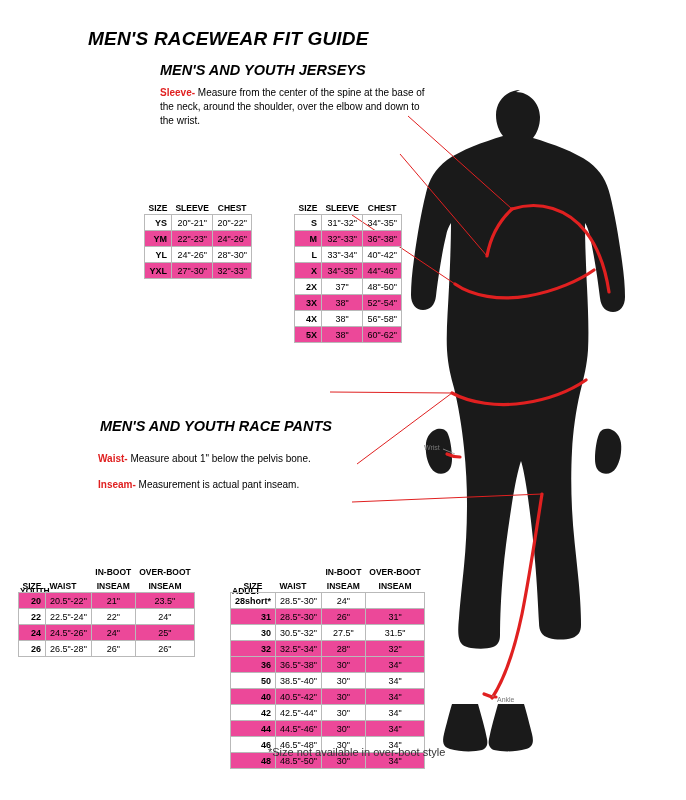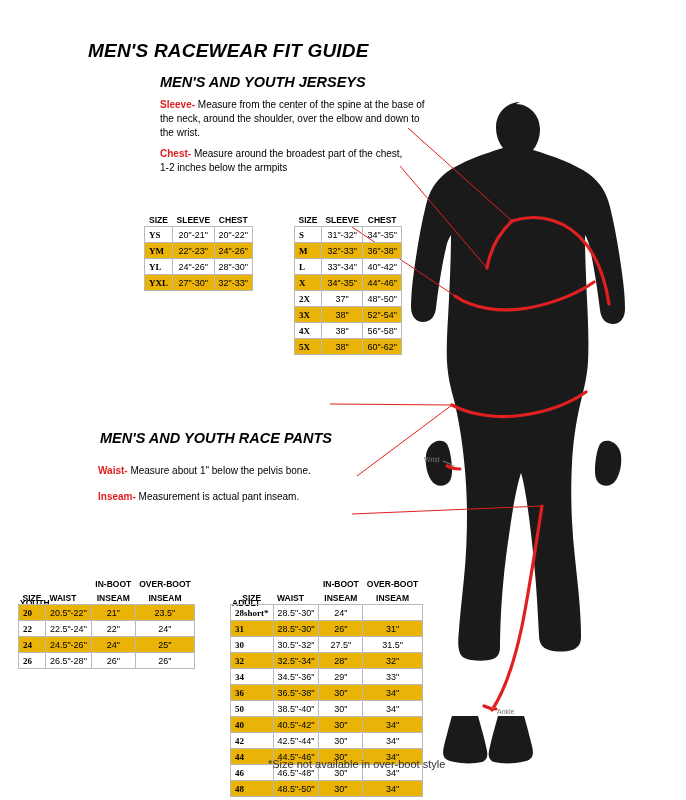--- a/index.html
+++ b/index.html
@@ -10,21 +10,21 @@
   body {
     width: 686px;
     height: 800px;
     position: relative;
     font-family: "Liberation Sans", sans-serif;
     color: #000;
     overflow: hidden;
   }
   .page {
     position: absolute;
-    left: 0; top: 16px;
+    left: 0; top: 4px;
     width: 686px;
     height: 784px;
   }
   
   .main-title {
     position: absolute;
     left: 88px;
     top: 24px;
     font-size: 19px;
     font-weight: bold;
@@ -74,22 +74,22 @@
     font-weight: bold;
     font-size: 8.5px;
     border: none;
     background: transparent;
     padding-bottom: 1px;
     text-align: center;
   }
   .tbl .hdr td.lbl {
     text-align: left;
   }
-  .tbl tr.shade td { background: #eab308; }
-  .tbl td.sz { font-weight: bold; text-align: left; font-family: Liberation Serif, serif; }
+  .tbl tr.shade td { background: #ec4899; }
+  .tbl td.sz { font-weight: bold; text-align: right; }
   .group-label {
     position: absolute;
     font-size: 8.5px;
     font-weight: bold;
     margin-top: 42px;
   }
 
   #youth-jersey-tbl { left: 144px; top: 196px; }
   #adult-jersey-tbl { left: 294px; top: 196px; }
   #youth-pants-tbl  { left: 18px;  top: 560px; }
@@ -217,23 +217,20 @@
   <div class="callout-label" id="wrist-lbl">Wrist</div>
   <div class="callout-label" id="ankle-lbl">Ankle</div>
 
   <div class="main-title">MEN'S RACEWEAR FIT GUIDE</div>
   <div class="section-title" id="jersey-title">MEN'S AND YOUTH JERSEYS</div>
   <div class="section-title" id="pants-title">MEN'S AND YOUTH RACE PANTS</div>
 
   <div class="desc" id="sleeve-desc">
     <span class="term">Sleeve-</span><span> Measure from the center of the spine at the base of the neck, around the shoulder, over the elbow and down to the wrist.</span>
   </div>
-  <div class="desc" id="chest-desc">
-    <span class="term">Chest-</span><span> Measure around the broadest part of the chest, 1-2 inches below the armpits</span>
-  </div>
   <div class="desc" id="waist-desc">
     <span class="term">Waist-</span><span> Measure about 1" below the pelvis bone.</span>
   </div>
   <div class="desc" id="inseam-desc">
     <span class="term">Inseam-</span><span> Measurement is actual pant inseam.</span>
   </div>
 
   <div class="group-label" id="youth-jersey-lbl">YOUTH</div>
   <div class="group-label" id="adult-jersey-lbl">ADULT</div>
   <div class="group-label" id="youth-pants-lbl">YOUTH</div>
@@ -388,26 +385,20 @@
           <td class="">30.5"-32"</td>
           <td class="">27.5"</td>
           <td class="">31.5"</td>
         </tr>
         <tr class="shade">
           <td class="sz">32</td>
           <td class="">32.5"-34"</td>
           <td class="">28"</td>
           <td class="">32"</td>
         </tr>
-        <tr class="">
-          <td class="sz">34</td>
-          <td class="">34.5"-36"</td>
-          <td class="">29"</td>
-          <td class="">33"</td>
-        </tr>
         <tr class="shade">
           <td class="sz">36</td>
           <td class="">36.5"-38"</td>
           <td class="">30"</td>
           <td class="">34"</td>
         </tr>
         <tr class="">
           <td class="sz">50</td>
           <td class="">38.5"-40"</td>
           <td class="">30"</td>

